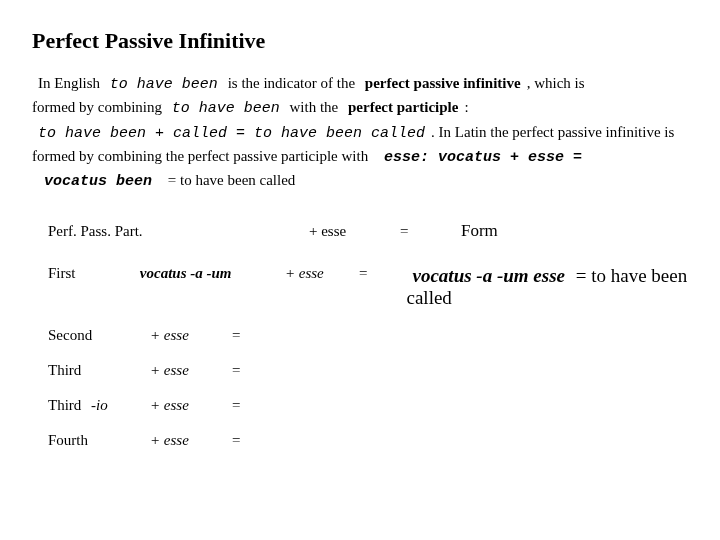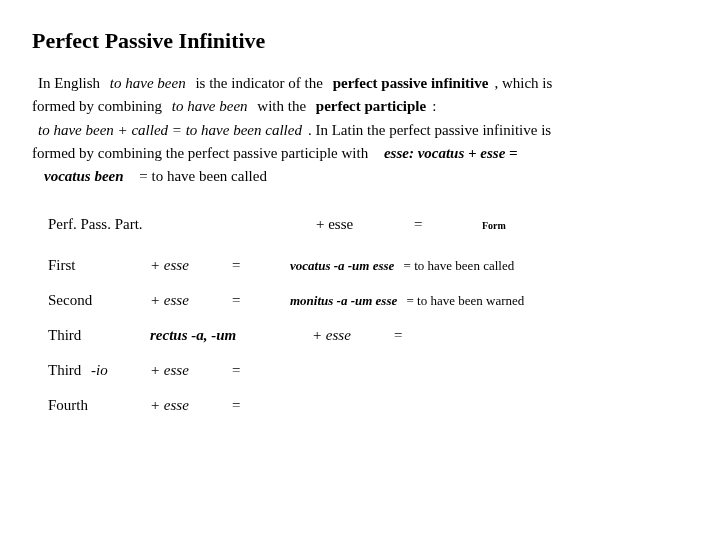--- a/index.html
+++ b/index.html
@@ -21,52 +21,52 @@
       font-size: 22px;
       font-weight: bold;
       margin-bottom: 18px;
     }
     .intro-text {
       line-height: 1.55;
       margin-bottom: 22px;
     }
     .intro-text em {
       font-style: italic;
+      font-family: Liberation Mono, monospace;
     }
     .intro-text strong {
       font-weight: bold;
     }
     .table-section {
       margin-left: 10px;
     }
     .header-row {
       display: flex;
       align-items: baseline;
       margin-bottom: 12px;
-      gap: 16px;
+      gap: 9px;
     }
     .header-label {
       width: 240px;
       font-size: 15px;
     }
     .header-plus {
       width: 70px;
       font-size: 15px;
     }
     .header-eq {
       width: 40px;
       font-size: 15px;
     }
     .header-form {
-      font-size: 10px;
-      font-weight: bold;
+      font-size: 17px;
     }
     .data-row {
       display: flex;
-      align-items: center;
+      align-items: flex-start;
       margin-bottom: 4px;
     }
     .col-declension {
       width: 90px;
       font-size: 15px;
     }
     .col-participle {
       width: 150px;
       font-style: italic;
       font-size: 15px;
@@ -75,21 +75,21 @@
     .col-esse {
       width: 70px;
       font-style: italic;
       font-size: 15px;
     }
     .col-equals {
       width: 40px;
       font-size: 15px;
     }
     .col-result {
-      font-size: 13px;
+      font-size: 19px;
     }
     .col-result strong {
       font-weight: bold;
       font-style: italic;
     }
   </style>
 </head>
 <body>
 
 <div class="page-title">Perfect Passive Infinitive</div>
@@ -105,35 +105,34 @@
 <div class="table-section">
   <div class="header-row">
     <div class="header-label">Perf. Pass. Part.</div>
     <div class="header-plus">+ esse</div>
     <div class="header-eq">=</div>
     <div class="header-form">Form</div>
   </div>
 
   <div class="data-row">
     <div class="col-declension">First</div>
+    <div class="col-participle">vocatus -a -um</div>
     <div class="col-esse">+ esse</div>
     <div class="col-equals">=</div>
     <div class="col-result"><strong>vocatus -a -um esse</strong> = to have been called</div>
   </div>
 
   <div class="data-row">
     <div class="col-declension">Second</div>
     <div class="col-esse">+ esse</div>
     <div class="col-equals">=</div>
-    <div class="col-result"><strong>monitus -a -um esse</strong> = to have been warned</div>
   </div>
 
   <div class="data-row">
     <div class="col-declension">Third</div>
-    <div class="col-participle">rectus -a, -um</div>
     <div class="col-esse">+ esse</div>
     <div class="col-equals">=</div>
   </div>
 
   <div class="data-row">
     <div class="col-declension">Third <em>-io</em></div>
     <div class="col-esse">+ esse</div>
     <div class="col-equals">=</div>
   </div>
 

